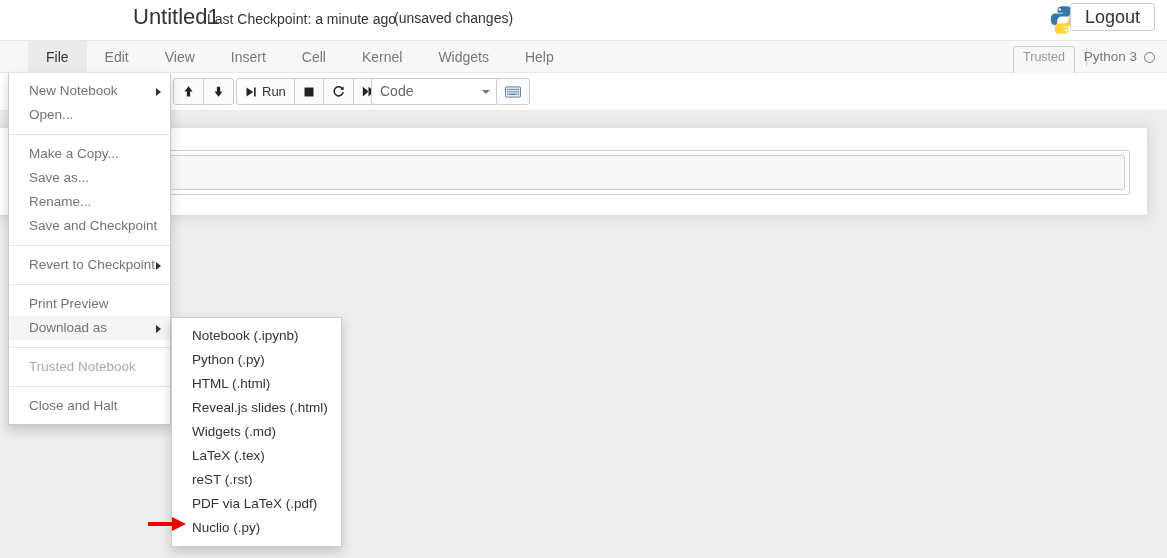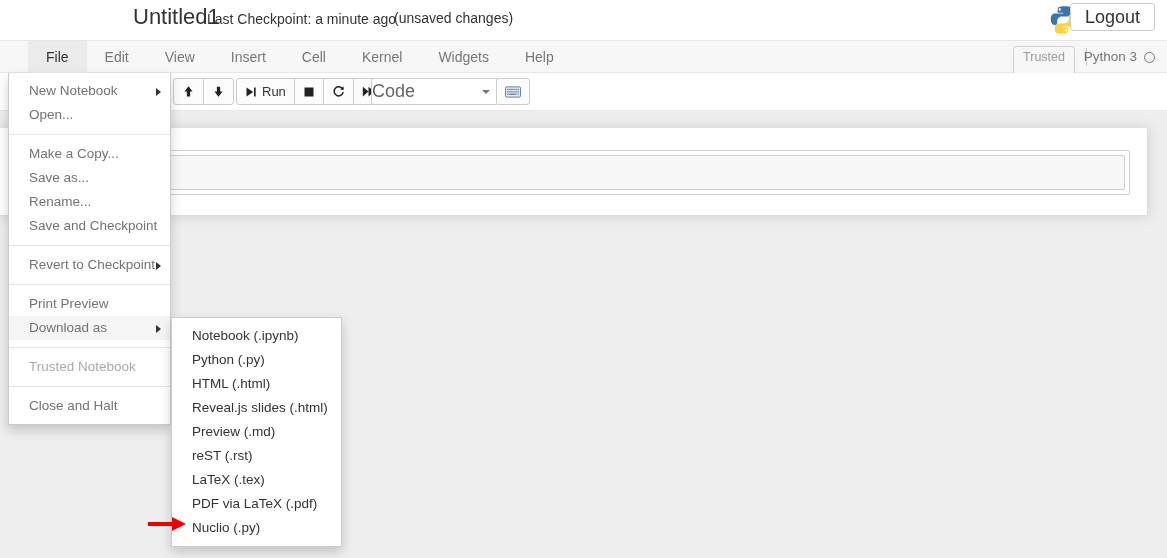--- a/index.html
+++ b/index.html
@@ -138,22 +138,22 @@
   .tb-btn.single { border-radius: 3px; margin-left: 0; }
   .tb-btn svg { display: block; }
   .run-label { margin-left: 5px; font-size: 13px; }
 
   #celltype-select {
     position: absolute; top: 5px; left: 371px;
     width: 128px; height: 27px;
     background: #ffffff;
     border: 1px solid #cccccc;
     border-radius: 3px;
-    font-size: 18px; color: #666666;
-    padding: 0 0;
+    font-size: 14px; color: #666666;
+    padding: 0 8px;
     line-height: 25px;
     cursor: pointer;
   }
   #celltype-caret {
     position: absolute; right: 8px; top: 11px;
     width: 0; height: 0;
     border-left: 4px solid transparent;
     border-right: 4px solid transparent;
     border-top: 4px solid #777777;
   }
@@ -439,23 +439,23 @@
   <div class="dd-item">
     <span>Close and Halt</span>
   </div>
 </div>
 
 <div id="download-submenu">
   <div class="sub-item">Notebook (.ipynb)</div>
   <div class="sub-item">Python (.py)</div>
   <div class="sub-item">HTML (.html)</div>
   <div class="sub-item">Reveal.js slides (.html)</div>
-  <div class="sub-item">Preview (.md)</div>
+  <div class="sub-item">Widgets (.md)</div>
+  <div class="sub-item">LaTeX (.tex)</div>
   <div class="sub-item">reST (.rst)</div>
-  <div class="sub-item">LaTeX (.tex)</div>
   <div class="sub-item">PDF via LaTeX (.pdf)</div>
   <div class="sub-item">Nuclio (.py)</div>
 </div>
 
 <div id="red-arrow">
   <svg width="42" height="18" viewBox="0 0 42 18">
     <rect x="0" y="7" width="26" height="4" fill="#ee0000"></rect>
     <path d="M24 2 L38 9 L24 16 Z" fill="#ee0000"></path>
   </svg>
 </div>

